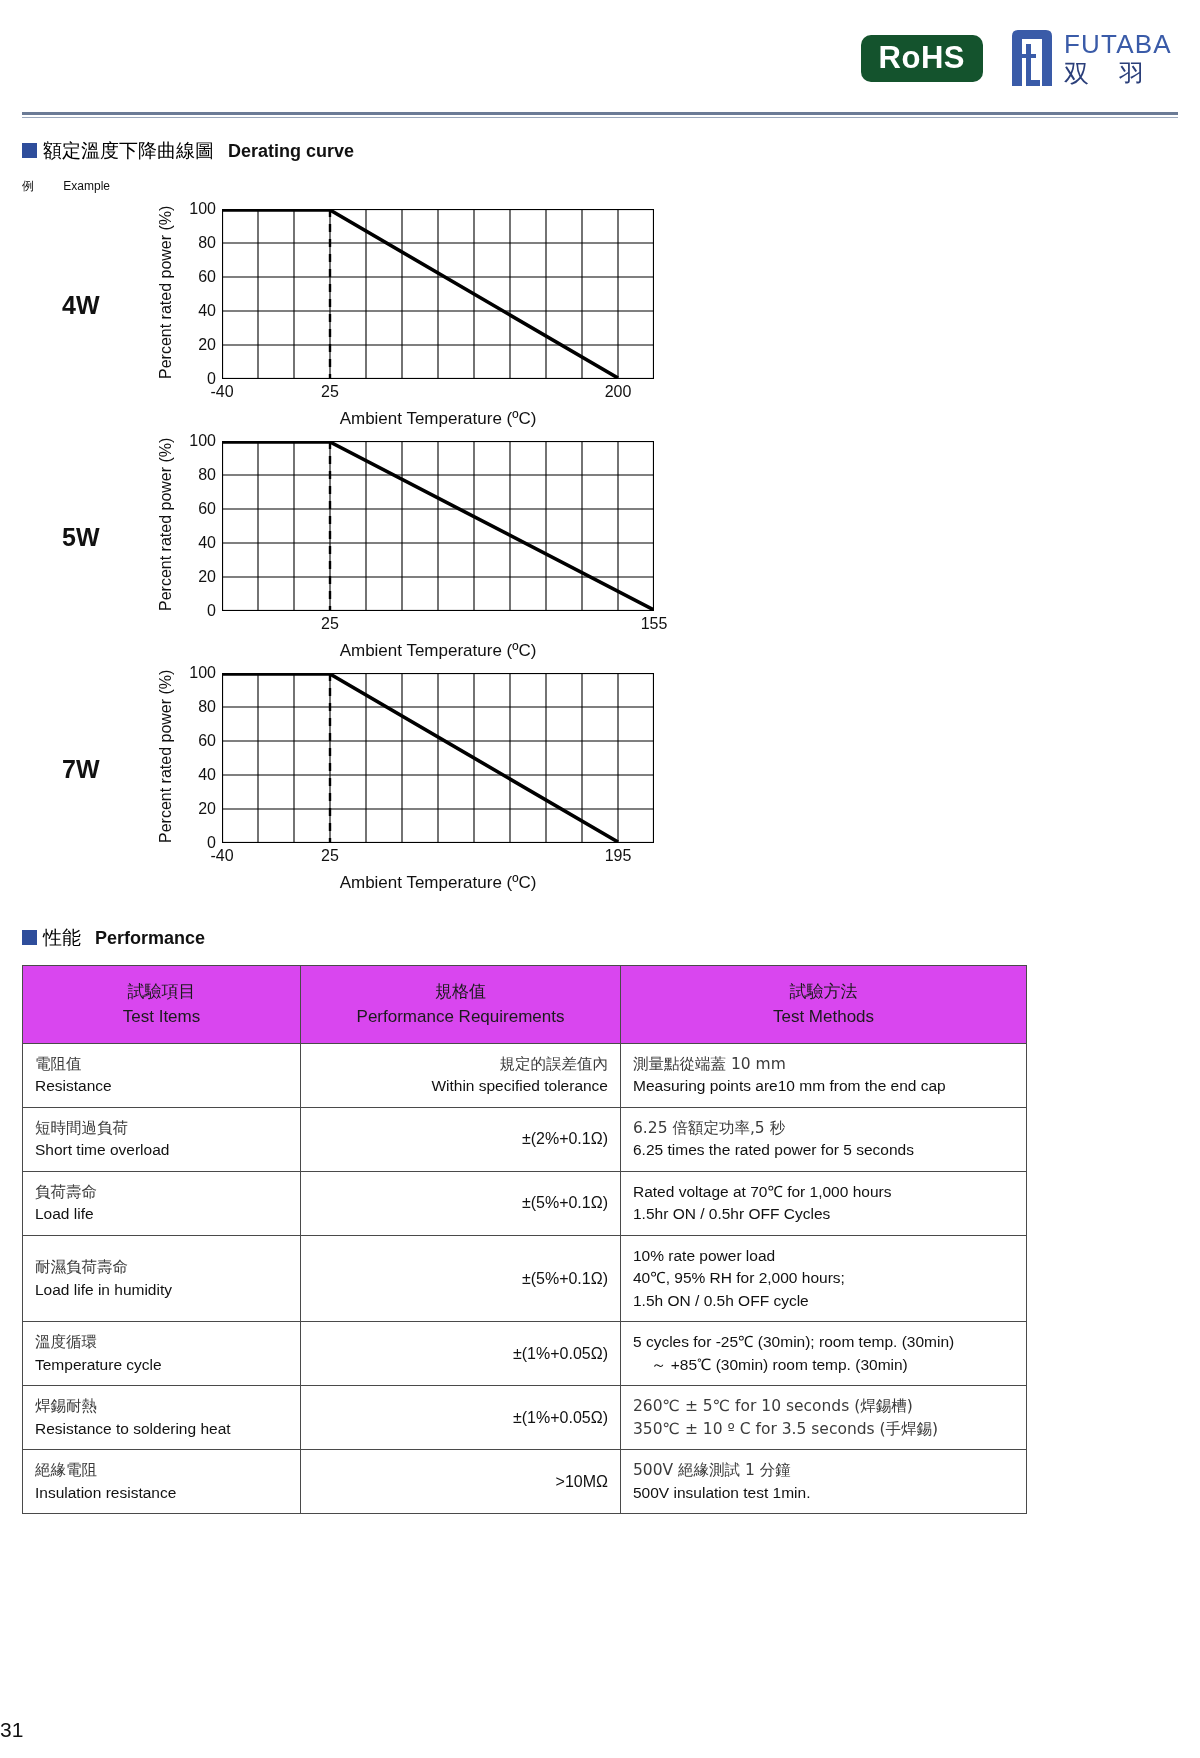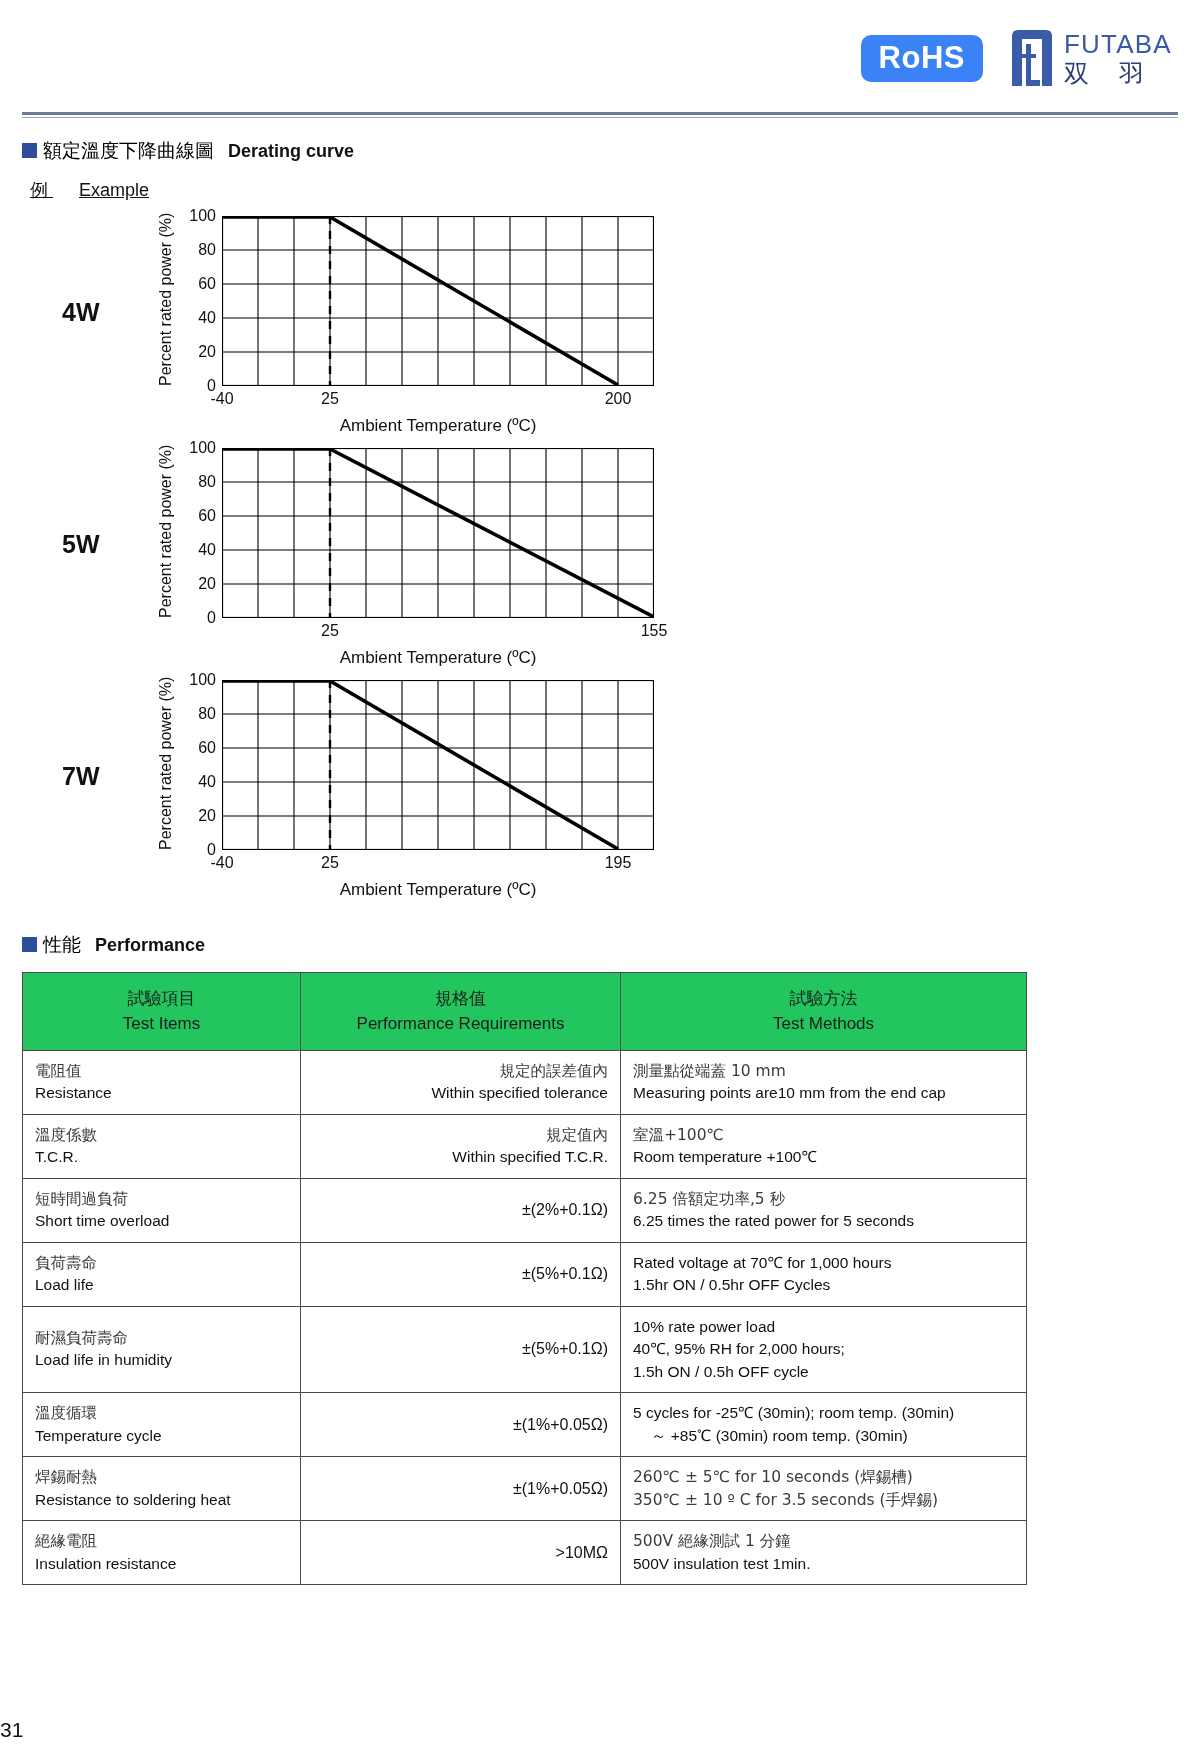--- a/index.html
+++ b/index.html
@@ -31,21 +31,21 @@
   }
   .logo-strip {
     position: absolute;
     right: 4px;
     top: 28px;
     display: flex;
     align-items: center;
     gap: 26px;
   }
   .rohs-badge {
-    background: #3b82f6;
+    background: #14532d;
     color: #ffffff;
     font-weight: bold;
     font-size: 31px;
     letter-spacing: 0.5px;
     padding: 7px 18px 9px 18px;
     border-radius: 10px;
     line-height: 1;
     font-family: "Liberation Sans", sans-serif;
   }
   .futaba-logo {
@@ -107,24 +107,22 @@
     color: #000000;
   }
   .title-en {
     font-weight: bold;
     font-size: 18px;
     color: #111;
     margin-left: 8px;
   }
   .example-line {
     margin-top: 14px;
-    margin-left: 8px;
-    font-size: 18px;
-    color: #111;
-    text-decoration: underline;
+    font-size: 12px;
+    color: #111;
   }
   .example-cn { font-family: "DejaVu Sans", sans-serif; }
   .example-en { margin-left: 26px; }
 
   
   .chart-block {
     position: relative;
     height: 232px;
   }
   .wattage-label {
@@ -213,21 +211,21 @@
     margin-left: 0;
     table-layout: fixed;
   }
   .perf-table th,
   .perf-table td {
     border: 1px solid #4a4a4a;
     vertical-align: middle;
     padding: 9px 12px;
   }
   .perf-table thead th {
-    background: #22c55e;
+    background: #d946ef;
     text-align: center;
     font-weight: normal;
     padding: 14px 8px 16px 8px;
   }
   .th-cn {
     display: block;
     font-family: "DejaVu Sans", sans-serif;
     font-size: 17px;
     color: #1b1b1b;
     margin-bottom: 4px;
@@ -489,34 +487,20 @@
         <td class="req-cell">
           <span class="cell-cn">規定的誤差值內</span>
           <span class="cell-en">Within specified tolerance</span>
         </td>
         <td>
           <span class="cell-cn">測量點從端蓋 10 mm</span>
           <span class="cell-en">Measuring points are10 mm from the end cap</span>
         </td>
       </tr>
 
-      <tr>
-        <td>
-          <span class="cell-cn">溫度係數</span>
-          <span class="cell-en">T.C.R.</span>
-        </td>
-        <td class="req-cell">
-          <span class="cell-cn">規定值內</span>
-          <span class="cell-en">Within specified T.C.R.</span>
-        </td>
-        <td>
-          <span class="cell-cn">室溫+100℃</span>
-          <span class="cell-en">Room temperature +100℃</span>
-        </td>
-      </tr>
 
       <tr>
         <td>
           <span class="cell-cn">短時間過負荷</span>
           <span class="cell-en">Short time overload</span>
         </td>
         <td class="req-cell">
           <span class="cell-val">±(2%+0.1Ω)</span>
         </td>
         <td>

